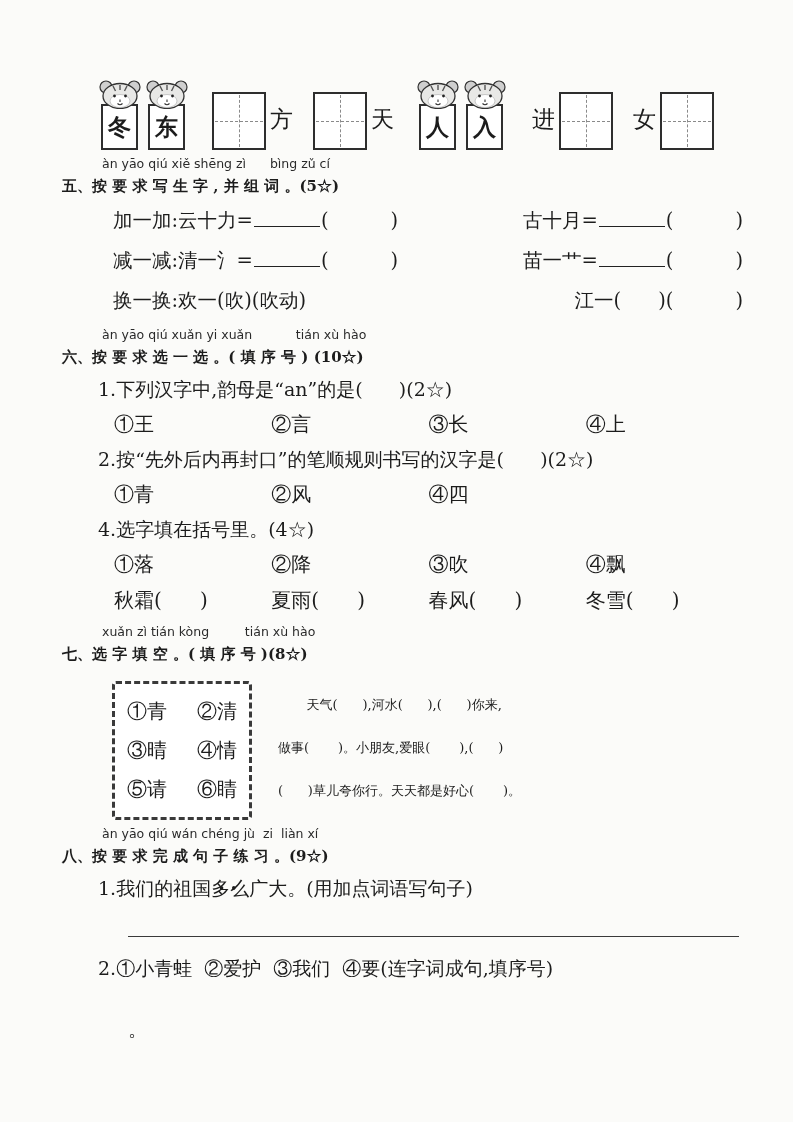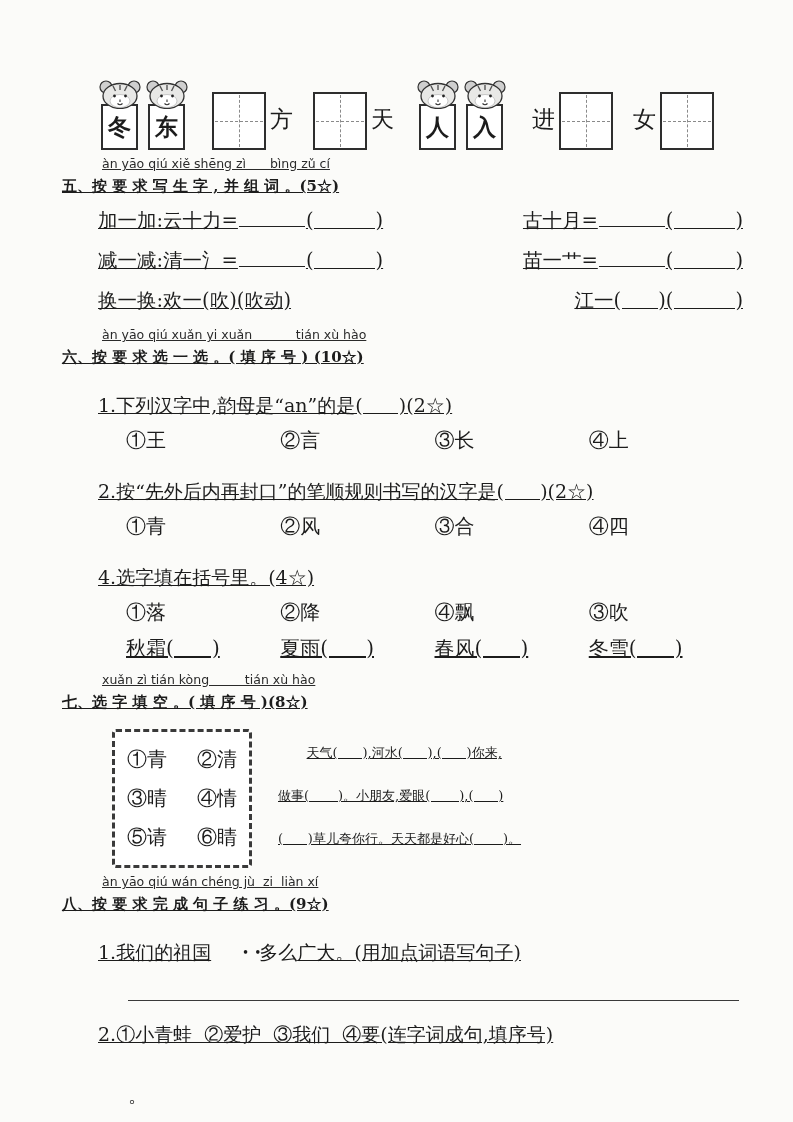--- a/index.html
+++ b/index.html
@@ -4,21 +4,21 @@
 <style>
   html,body { margin:0; padding:0; }
   body {
     width:793px; height:1122px;
     background:#fbfbf9;
     color:#1c1c1c;
     font-family:"DejaVu Serif","Liberation Serif",serif;
     overflow:hidden;
   }
   .page { padding:66px 50px 0 62px; }
-  .pre { white-space:pre;text-decoration:underline; }
+  .pre { white-space:pre; }
 
   
   .top-row { display:flex; align-items:flex-end; height:84px; margin-left:34px; }
   .tiger-card { display:inline-flex; flex-direction:column; align-items:center; width:47px; }
   .tiger-head { width:44px; height:30px; margin-bottom:-5px; z-index:1; }
   .tiger-sign {
     width:33px; height:42px; border:2px solid #2e2e2e; background:#fff;
     display:flex; align-items:center; justify-content:center;
     font-size:23px; font-weight:600;
   }
@@ -30,45 +30,45 @@
   .tian-box::after  { content:""; position:absolute; top:1px; bottom:1px; left:50%; border-left:1.5px dashed #8a8a8a; }
   .char-label { font-size:23px; margin:0 4px; align-self:center; padding-top:22px; }
 
   
   .pinyin {
     font-family:"DejaVu Sans","Liberation Sans",sans-serif;
     font-size:12.5px; color:#2a2a2a; margin-left:40px; line-height:15px; margin-top:6px;
   }
   .sec-title { font-size:15px; font-weight:700; line-height:30px; }
   .subq { margin-left:36px; }
-  .q-text { font-size:19px; line-height:34px; margin-top:16px; }
-  .options { display:flex; margin-left:28px; font-size:20px; line-height:36px; }
+  .q-text { font-size:19px; line-height:34px; margin-top:0; }
+  .options { display:flex; margin-left:16px; font-size:20px; line-height:36px; }
   .opt { width:25%; }
 
   
-  .s5-row { display:flex; font-size:19.5px; line-height:40px; margin-left:36px; }
+  .s5-row { display:flex; font-size:19.5px; line-height:40px; margin-left:51px; }
   .s5-left { flex:0 0 392px; }
   .s5-right { flex:1;text-align:right; }
   .blank {
     display:inline-block; width:66px; height:0.85em;
     border-bottom:1.8px solid #222; margin:0 1px;
   }
 
   
   .s7-content { display:flex; margin-left:50px; margin-top:12px; }
   .char-box {
     width:140px; border:3px dashed #3a3a3a; border-radius:4px;
     padding:8px 12px; box-sizing:border-box; background:#fff;
   }
   .cb-row { display:flex; justify-content:space-between; font-size:20px; line-height:39px; }
   .s7-text { flex:1; padding-left:26px; font-size:13px; line-height:43px; padding-top:2px; }
   .indent { text-indent:2.2em; }
 
   
-  .em-dots { position:relative;padding-left:48px; }
+  .em-dots { position:relative; }
   .em-dots::after {
     content:"\2022 \2022"; position:absolute; left:0; width:100%;
     text-align:center; bottom:-0.62em; font-size:12px; letter-spacing:5px;
   }
   .answer-line { border-bottom:1.8px solid #3a3a3a; height:1px; }
   .line1 { margin:30px 4px 0 66px; }
   .line2-wrap { display:flex; align-items:flex-end; margin:32px 0 0 66px; font-size:19px; }
 </style>
 </head>
 <body>
@@ -170,33 +170,32 @@
         <span class="opt">③长</span>
         <span class="opt">④上</span>
       </div>
     </div>
 
     <div class="subq">
       <div class="q-text pre">2.按“先外后内再封口”的笔顺规则书写的汉字是(      )(2☆)</div>
       <div class="options">
         <span class="opt">①青</span>
         <span class="opt">②风</span>
-        <span class="opt">③合</span>
         <span class="opt">④四</span>
       </div>
     </div>
 
 
     <div class="subq">
       <div class="q-text pre">4.选字填在括号里。(4☆)</div>
       <div class="options">
         <span class="opt">①落</span>
         <span class="opt">②降</span>
+        <span class="opt">③吹</span>
         <span class="opt">④飘</span>
-        <span class="opt">③吹</span>
       </div>
       <div class="options">
         <span class="opt pre">秋霜(      )</span>
         <span class="opt pre">夏雨(      )</span>
         <span class="opt pre">春风(      )</span>
         <span class="opt pre">冬雪(      )</span>
       </div>
     </div>
   </div>
 

